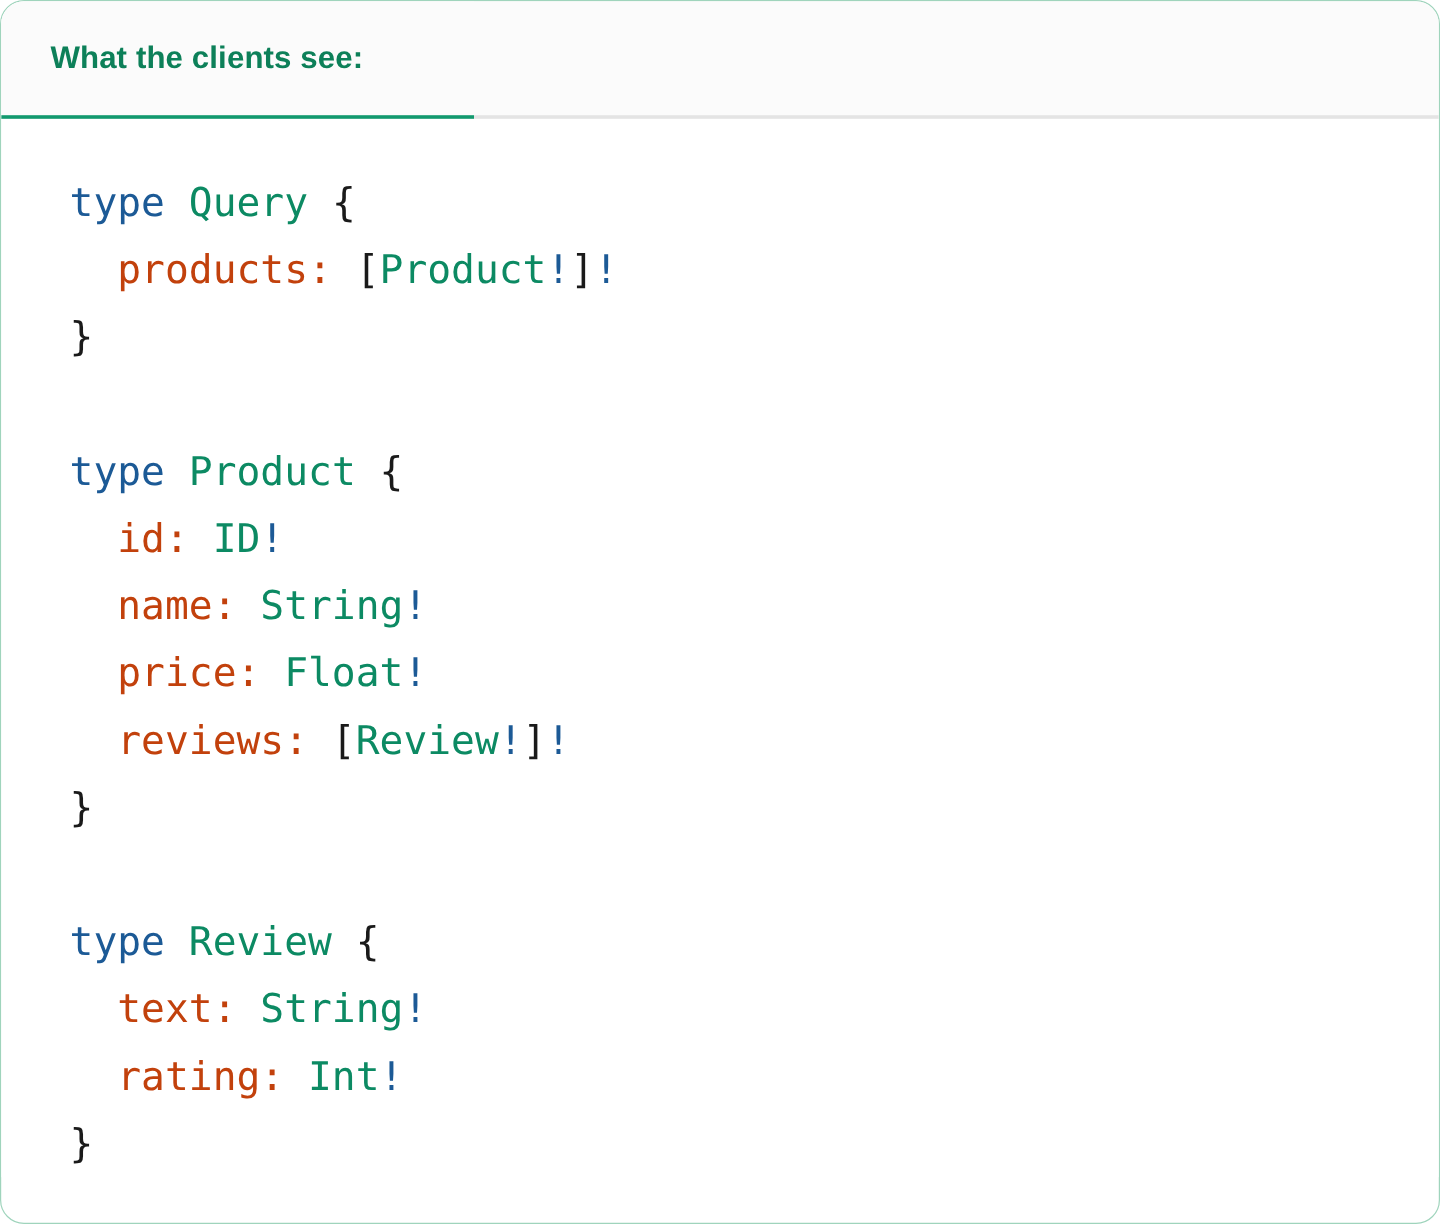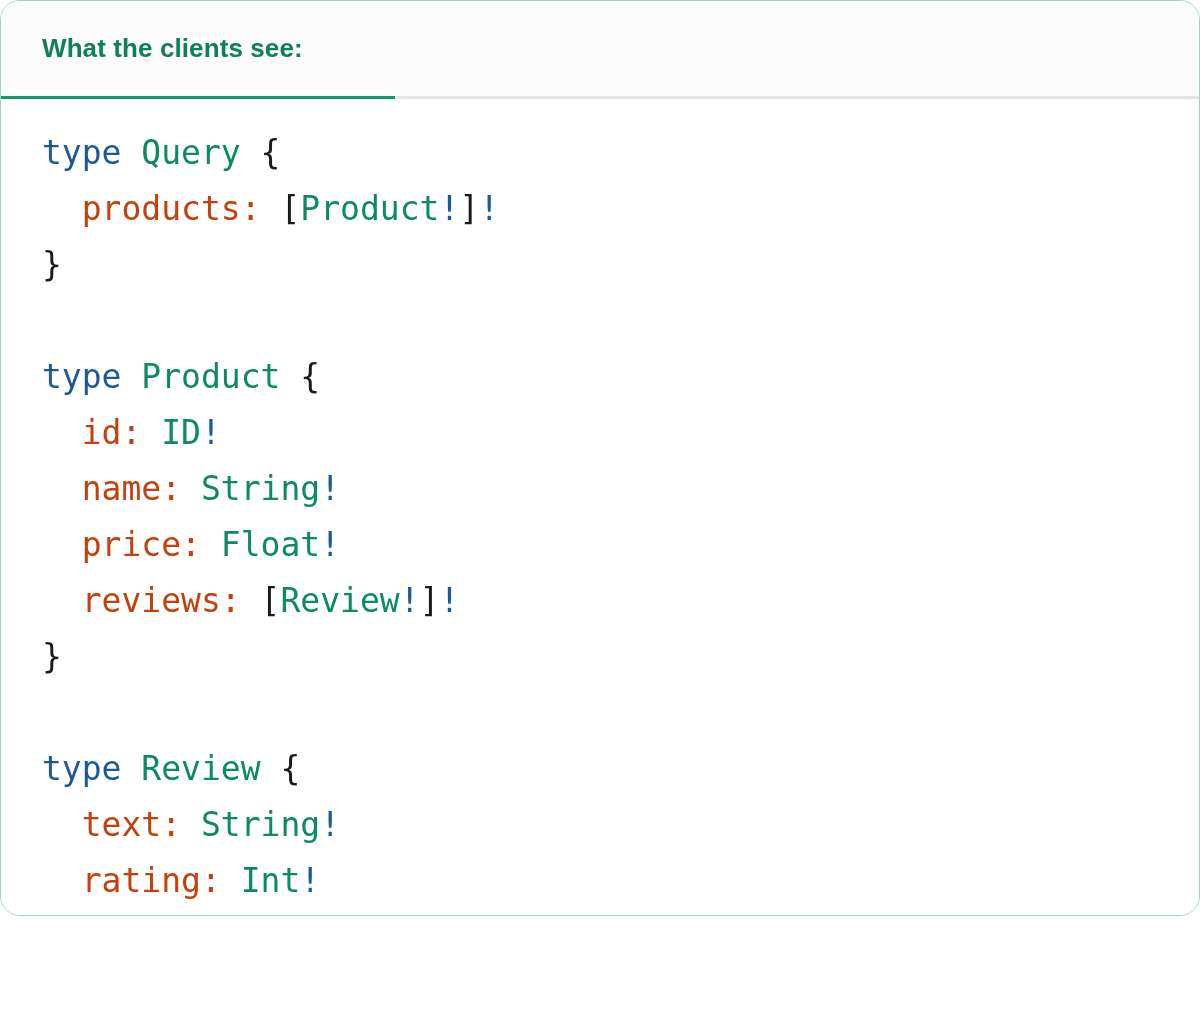--- a/index.html
+++ b/index.html
@@ -13,21 +13,21 @@
     font-family: "Liberation Sans", sans-serif;
     overflow: hidden;
   }
 
   
   .card {
     position: absolute;
     left: 0;
     top: 0;
     width: 1200px;
-    height: 916px;
+    height: 1020px;
     box-sizing: border-box;
     background: #ffffff;
     border: 1px solid #9fd4bc;
     border-radius: 20px;
     overflow: hidden;
   }
 
   
   .tabstrip {
     position: relative;
@@ -64,21 +64,21 @@
     background: #ffffff;
     padding: 26px 0 0 41px;
     box-sizing: border-box;
   }
   .code {
     font-family: "DejaVu Sans Mono", monospace;
     font-size: 33px;
     line-height: 56px;
     color: #1a1a1a;
     white-space: pre;
-    margin: 0;
+    margin: 16px;
   }
   .code .ln {
     display: block;
     height: 56px;
     white-space: pre;
   }
   .code .ln.blank {
     height: 56px;
   }
 

